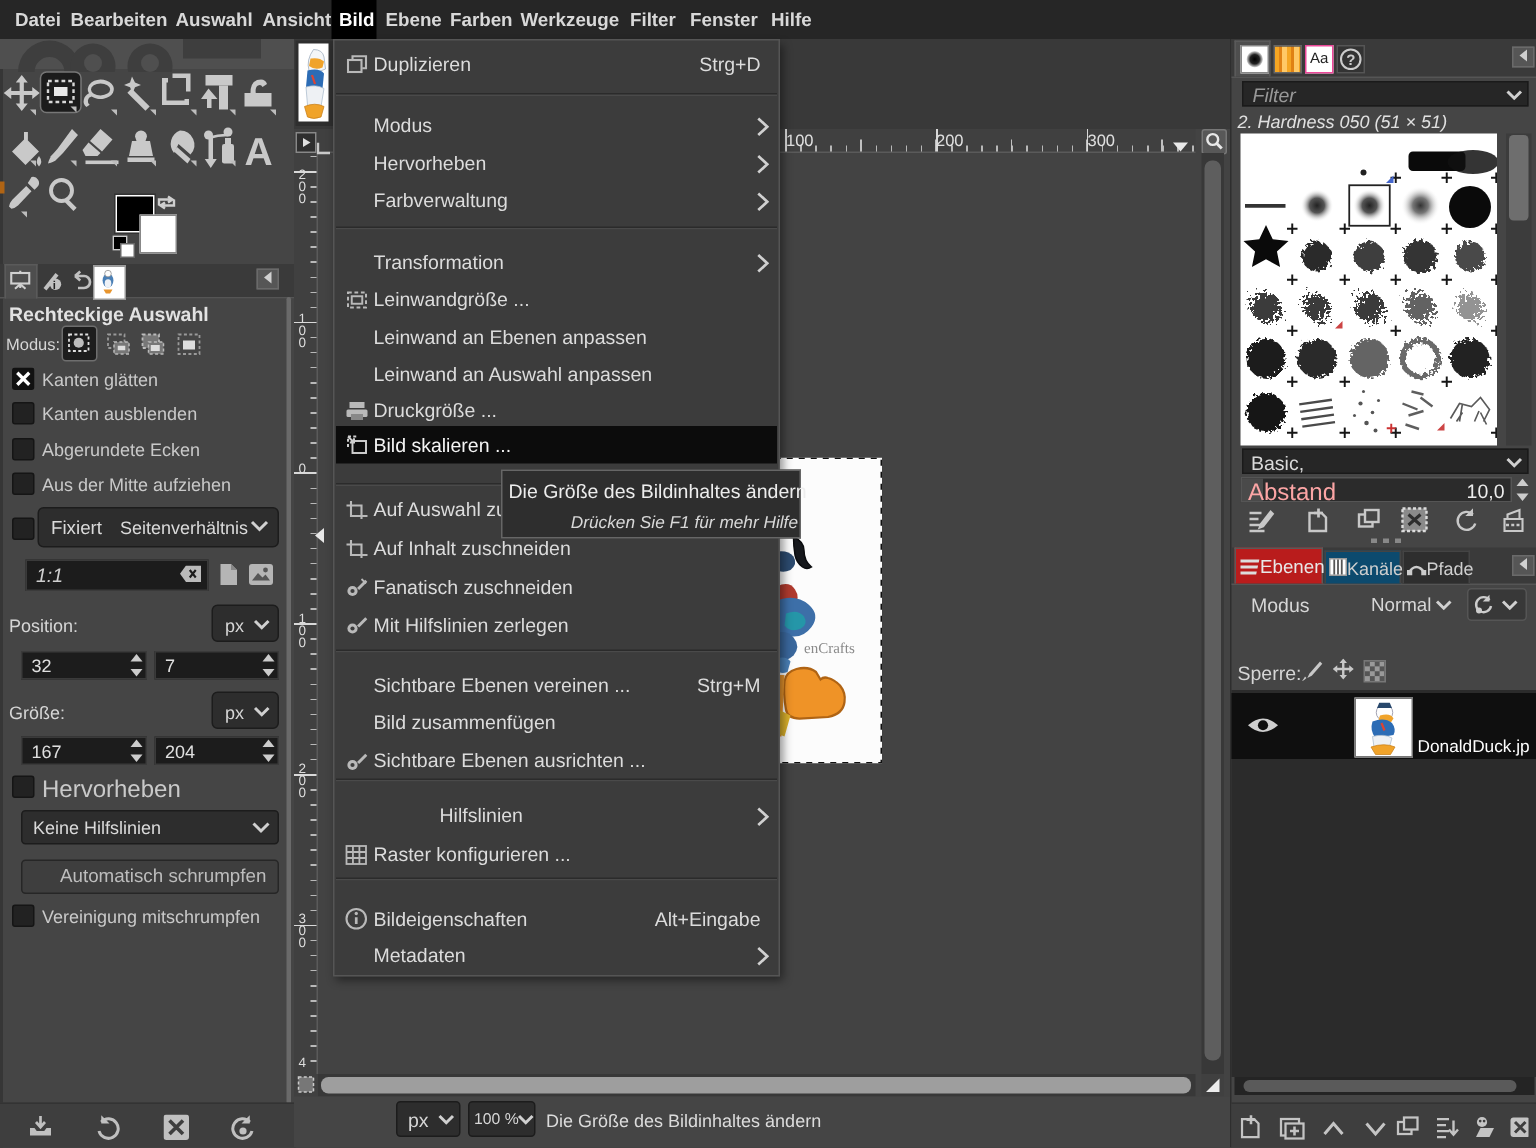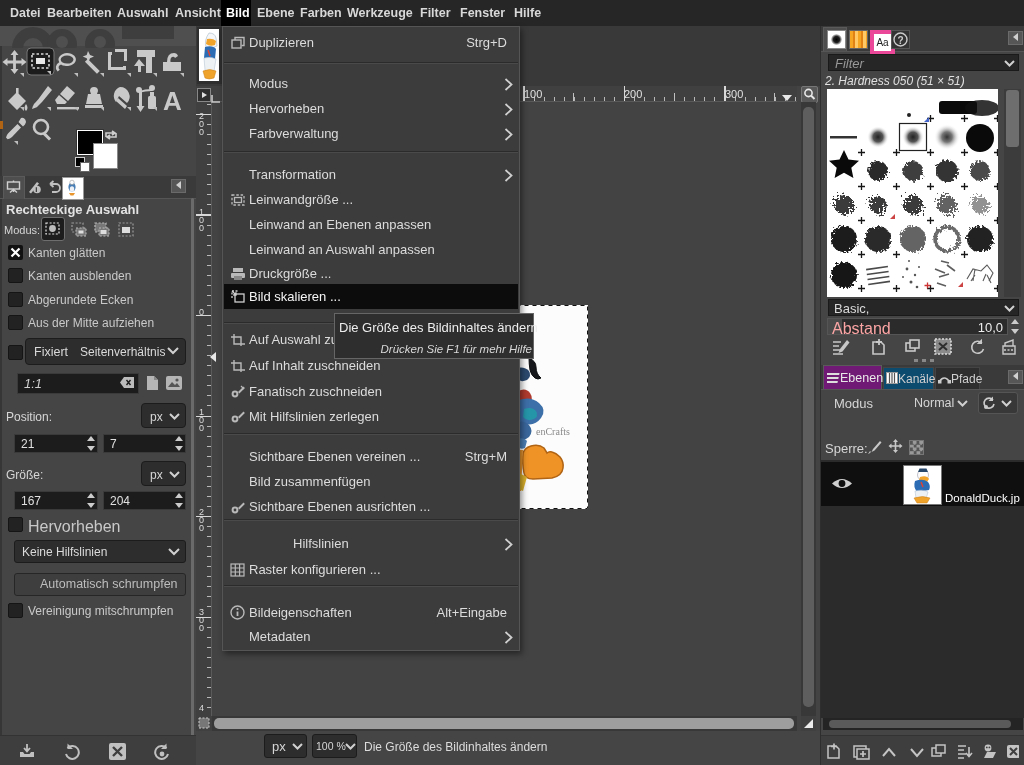--- a/index.html
+++ b/index.html
@@ -213,21 +213,21 @@
       </svg>
 
     <div class="txt" style="left:6px;top:384px;font-size:12px;">Position:</div>
     <div class="abs" style="left:141px;top:377px;width:45px;height:25px;background:#2d2d2d;border:1px solid #1c1c1c;border-radius:4px;box-sizing:border-box;"></div>
     <div class="txt" style="left:150px;top:384px;font-size:12px;">px</div>
     <svg class="abs" style="left:169px;top:387px;" width="11" height="7" viewBox="0 0 11 7">
         <path d="M1 1 l4.5 4.5 4.5 -4.5" stroke="#d0d0d0" stroke-width="2" fill="none"></path>
       </svg>
 
     <div class="abs" style="left:14px;top:408px;width:84px;height:19px;background:#1c1c1c;border:1px solid #3a3a3a;box-sizing:border-box;"></div>
-    <div class="txt" style="left:21px;top:411px;font-size:12px;color:#e0e0e0;">21</div>
+    <div class="txt" style="left:21px;top:411px;font-size:12px;color:#e0e0e0;">32</div>
     <svg class="abs" style="left:86px;top:409px;" width="10" height="17" viewBox="0 0 10 17">
         <path d="M5 1 l4 5 h-8 z" fill="#ccc"></path>
         <path d="M5 16 l4 -5 h-8 z" fill="#ccc"></path>
       </svg>
     <div class="abs" style="left:103px;top:408px;width:83px;height:19px;background:#1c1c1c;border:1px solid #3a3a3a;box-sizing:border-box;"></div>
     <div class="txt" style="left:110px;top:411px;font-size:12px;color:#e0e0e0;">7</div>
     <svg class="abs" style="left:174px;top:409px;" width="10" height="17" viewBox="0 0 10 17">
         <path d="M5 1 l4 5 h-8 z" fill="#ccc"></path>
         <path d="M5 16 l4 -5 h-8 z" fill="#ccc"></path>
       </svg>
@@ -405,21 +405,21 @@
   </div>
 
   <div class="abs" id="rightdock" style="left:820px;top:26px;width:204px;height:739px;background:#454545;border-left:1px solid #2e2e2e;box-sizing:border-box;">
 
     <div class="abs" style="left:0;top:0;width:204px;height:25px;background:#3a3a3a;border-bottom:1px solid #555;"></div>
     <div class="abs" style="left:2px;top:1px;width:24px;height:24px;background:#4e4e4e;border:1px solid #5a5a5a;border-bottom:none;box-sizing:border-box;"></div>
     <div class="abs" style="left:6px;top:4px;width:17px;height:17px;background:#fff;border:1px solid #888;">
       <div style="width:11px;height:11px;margin:3px;border-radius:50%;background:radial-gradient(circle,#000 0%,#222 40%,rgba(0,0,0,0) 75%);"></div>
     </div>
     <div class="abs" style="left:28px;top:4px;width:17px;height:17px;border:1px solid #666;background:repeating-linear-gradient(90deg,#f5a623 0 3px,#e08214 3px 5px,#ffc966 5px 8px);"></div>
-    <div class="abs" style="left:49px;top:4px;width:17px;height:17px;background:#fff;border:4px solid #ec4899;font-size:10px;color:#222;text-align:center;line-height:17px;">Aa</div>
+    <div class="abs" style="left:49px;top:4px;width:17px;height:17px;background:#fff;border:1px solid #ec4899;font-size:10px;color:#222;text-align:center;line-height:17px;">Aa</div>
     <div class="abs" style="left:70px;top:4px;width:17px;height:17px;background:#333;border:1px solid #555;">
       <svg width="17" height="17" viewBox="0 0 17 17">
           <circle cx="8.5" cy="8.5" r="6.5" fill="none" stroke="#ccc" stroke-width="1.4"></circle>
           <text x="5.5" y="12.5" font-size="10" font-weight="bold" fill="#ccc">?</text>
         </svg>
     </div>
     <div class="abs" style="left:187px;top:5px;width:13px;height:12px;background:#565656;border:1px solid #6a6a6a;">
         <div style="width:0;height:0;border:4px solid transparent;border-right:5px solid #d0d0d0;margin:1px 0 0 0;"></div>
       </div>
 
@@ -590,21 +590,21 @@
           </g>
         <g transform="translate(170,0)">
             <path d="M2 8 h12 v8 h-12 z M4 8 v-3 l8 -3 v6" stroke-width="1.4"></path>
             <path d="M3 12 h2 M6.5 12 h2 M10 12 h2" stroke-dasharray="2 1.5"></path>
           </g>
       </g>
     </svg>
     <div class="abs" style="left:93px;top:333px;width:20px;height:3px;background:repeating-linear-gradient(90deg,#888 0 4px,transparent 4px 8px);"></div>
 
     <div class="abs" style="left:0;top:339px;width:204px;height:24px;background:#3a3a3a;border-bottom:1px solid #555;"></div>
-    <div class="abs" style="left:2px;top:339px;width:59px;height:24px;background:#701a75;border:1px solid #5a5a5a;border-bottom:none;box-sizing:border-box;">
+    <div class="abs" style="left:2px;top:339px;width:59px;height:24px;background:#b91c1c;border:1px solid #5a5a5a;border-bottom:none;box-sizing:border-box;">
       <svg class="abs" style="left:3px;top:5px;" width="13" height="13" viewBox="0 0 13 13">
           <g fill="#ddd">
             <path d="M0 2 h13 v2 h-13 z M0 6 h13 v2 h-13 z M0 10 h13 v2 h-13 z" transform="skewX(-12)"></path>
           </g>
         </svg>
       <span class="txt" style="left:16px;top:5px;font-size:12.5px;color:#e8e8e8;">Ebenen</span>
     </div>
     <div class="abs" style="left:62px;top:341px;width:51px;height:22px;background:#0c4a6e;border:1px solid #444;border-bottom:none;box-sizing:border-box;">
       <svg class="abs" style="left:2px;top:4px;" width="12" height="12" viewBox="0 0 12 12">
           <rect x="0.5" y="0.5" width="11" height="11" fill="#fff" stroke="#999"></rect>

